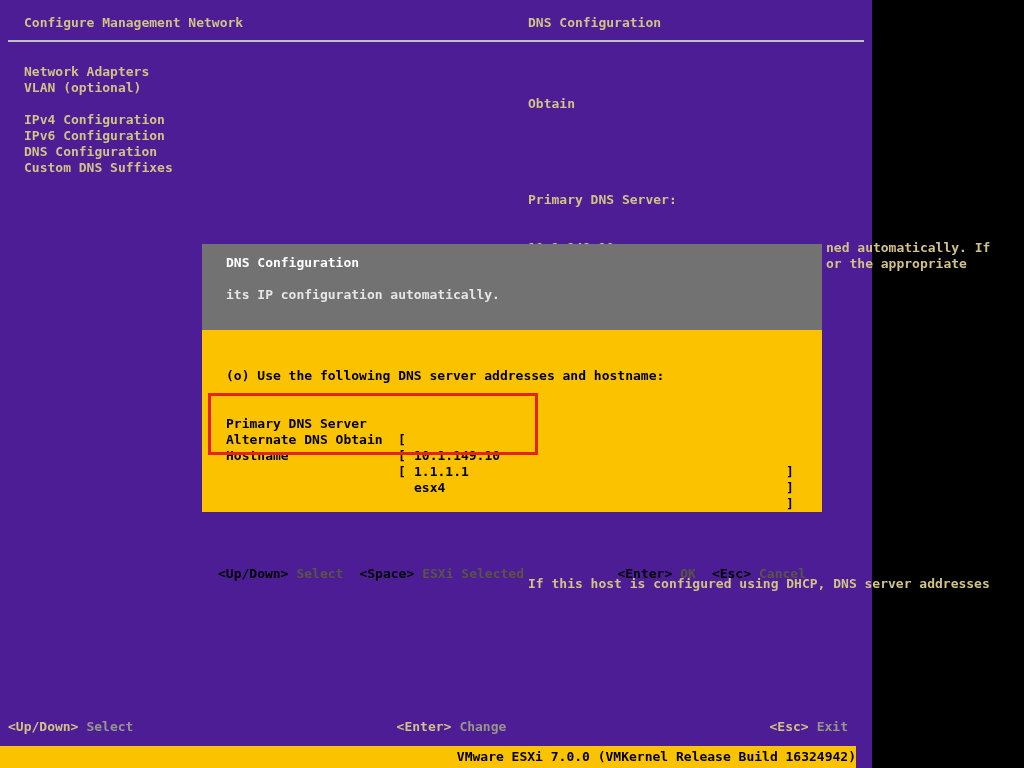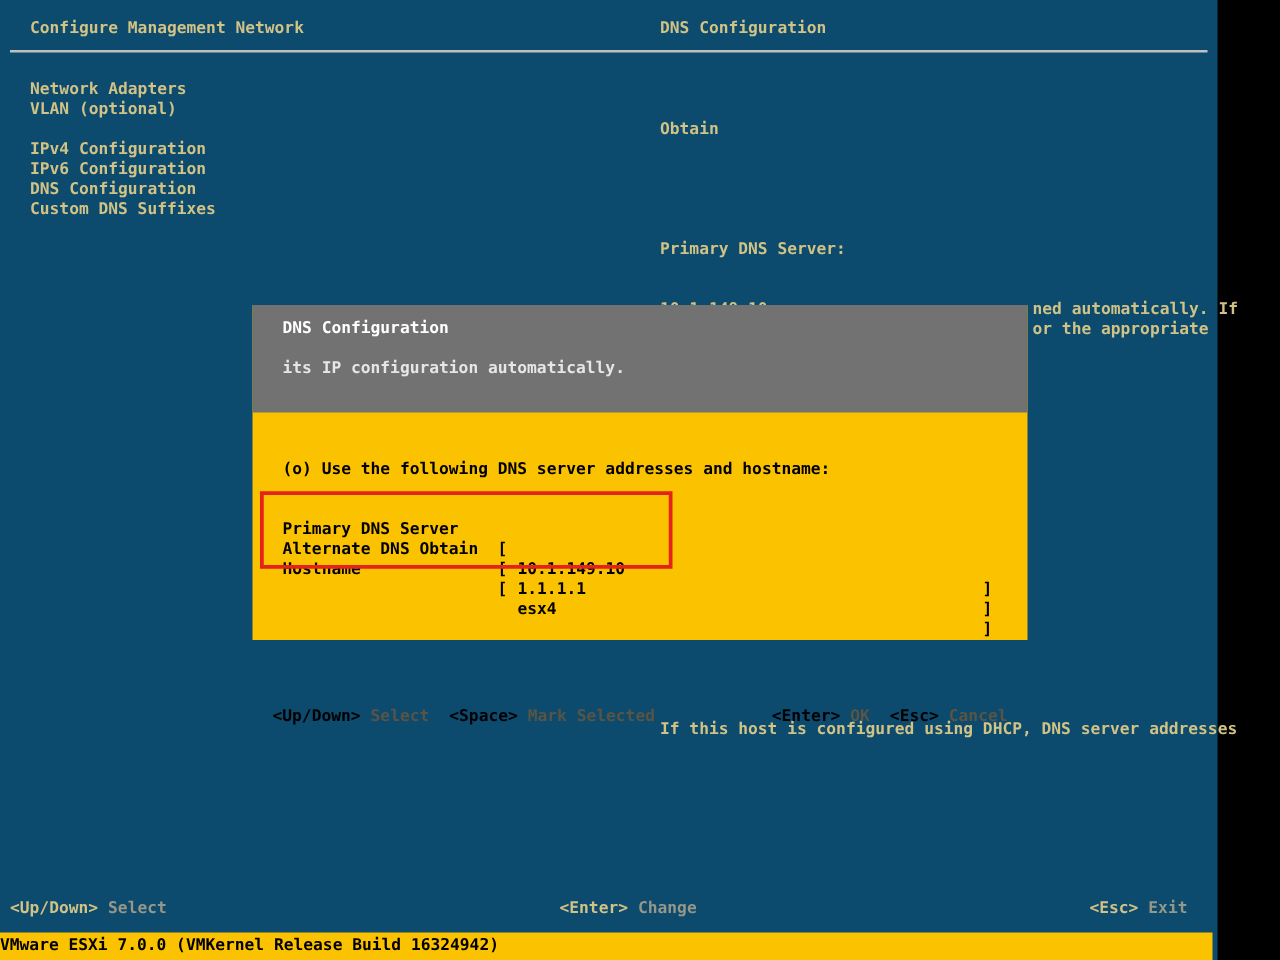--- a/index.html
+++ b/index.html
@@ -2,42 +2,42 @@
 <html><head>
 <meta charset="utf-8">
 <style>
   * { margin:0; padding:0; box-sizing:border-box; }
   html,body { width:1024px; height:768px; background:#000; }
   body {
     font-family:"DejaVu Sans Mono","Liberation Mono",monospace;
     font-size:13px; font-weight:bold; line-height:16px;
     overflow:hidden; position:relative;
   }
-  .screen { position:absolute; left:0; top:0; width:974px; height:768px; background:#0c4a6e; }
+  .screen { position:absolute; left:0; top:0; width:872px; height:768px; background:#4c1d95; }
 
   .hdr-left  { position:absolute; left:24px;  top:15px; color:#D1C285; }
   .hdr-right { position:absolute; left:528px; top:15px; color:#D1C285; }
   .divider { position:absolute; left:8px; right:8px; top:40px; height:2px; background:#C0C0C0; }
 
   .menu { position:absolute; left:24px; top:64px; color:#D1C285; }
   .menu .gap { height:16px; }
   .menu-item { height:16px; white-space:pre; }
 
   .summary { position:absolute; left:528px; top:64px; color:#D1C285; white-space:pre; }
   .summary div { height:16px; }
   .frag2 { position:absolute; left:826px; top:240px; color:#D1C285; white-space:pre; }
   .frag3 { position:absolute; left:826px; top:256px; color:#D1C285; white-space:pre; }
 
   .footer-hints { position:absolute; left:8px; right:24px; top:719px; height:16px;
     display:flex; justify-content:space-between; white-space:pre; }
   .footer-hints .key { color:#D1C285; }
   .footer-hints .verb { color:#979788; margin-left:8px; }
 
-  .statusbar { position:absolute; left:0; right:4px; bottom:0; height:22px;
-    background:#FBC200; color:#000; text-align:left; line-height:22px; }
+  .statusbar { position:absolute; left:0; right:16px; bottom:0; height:22px;
+    background:#FBC200; color:#000; text-align:right; line-height:22px; }
 
   
   .dialog { position:absolute; left:202px; top:244px; width:620px; height:268px;
     background:#FBC200; }
   .dlg-head { background:#727272; height:86px; padding:11px 24px 0 24px; }
   .dlg-title { color:#FFFFFF; height:16px; margin-bottom:16px; white-space:pre; }
   .dlg-desc { color:#E6E6E6; height:16px; white-space:pre; }
   .dlg-body { position:relative; height:182px; color:#000; }
   .opt-auto { position:absolute; left:16px; top:22px; width:574px; height:16px;
     background:#000; color:#FFFFFF; padding-left:8px; white-space:pre; }
@@ -120,21 +120,21 @@
         <span class="fclose">]</span>
       </div>
       <div class="frow" style="top:102px">
         <span class="flabel">Hostname</span>
         <span class="fopen">[</span>
         <span class="fval">esx4</span>
         <span class="fclose">]</span>
       </div>
 
       <div class="dlg-hints">
-        <span><span class="key">&lt;Up/Down&gt;</span><span class="verb sp">Select</span><span class="key">&lt;Space&gt;</span><span class="verb">Mark Selected</span></span>
+        <span><span class="key">&lt;Up/Down&gt;</span><span class="verb sp">Select</span><span class="key">&lt;Space&gt;</span><span class="verb">ESXi Selected</span></span>
         <span><span class="key">&lt;Enter&gt;</span><span class="verb sp">OK</span><span class="key">&lt;Esc&gt;</span><span class="verb">Cancel</span></span>
       </div>
     </div>
   </div>
 
   <div class="red-box"></div>
 
 </div>
 
 </body></html>

